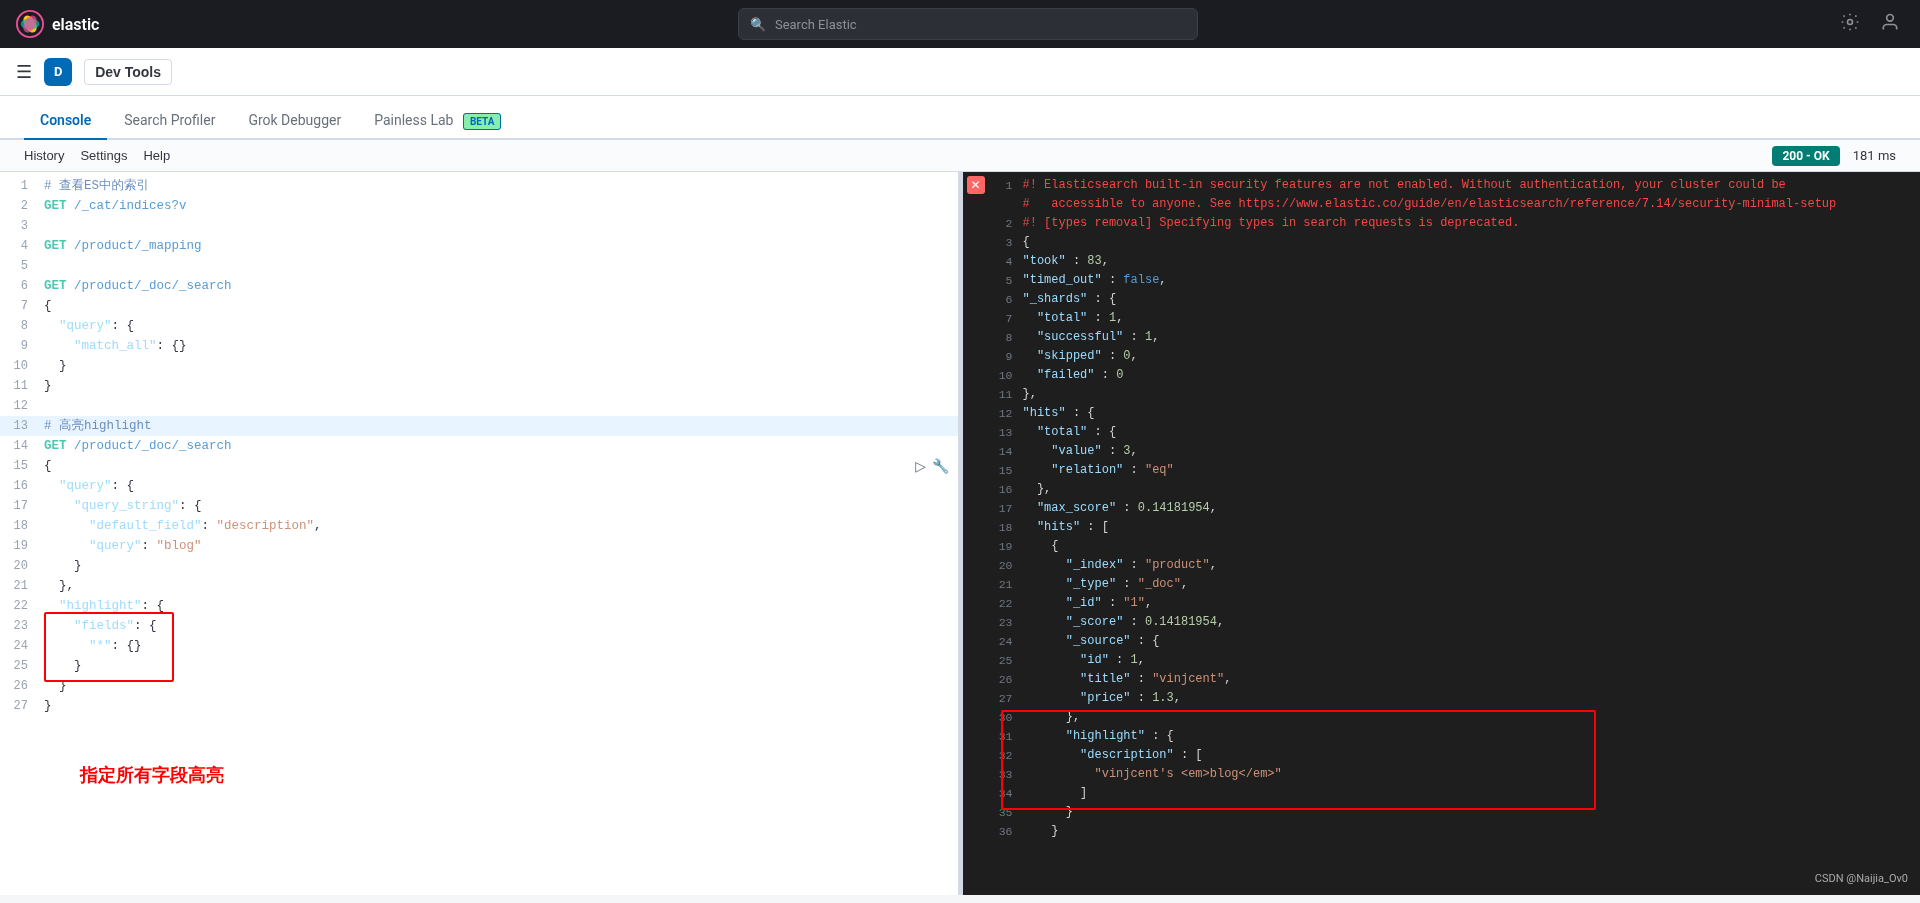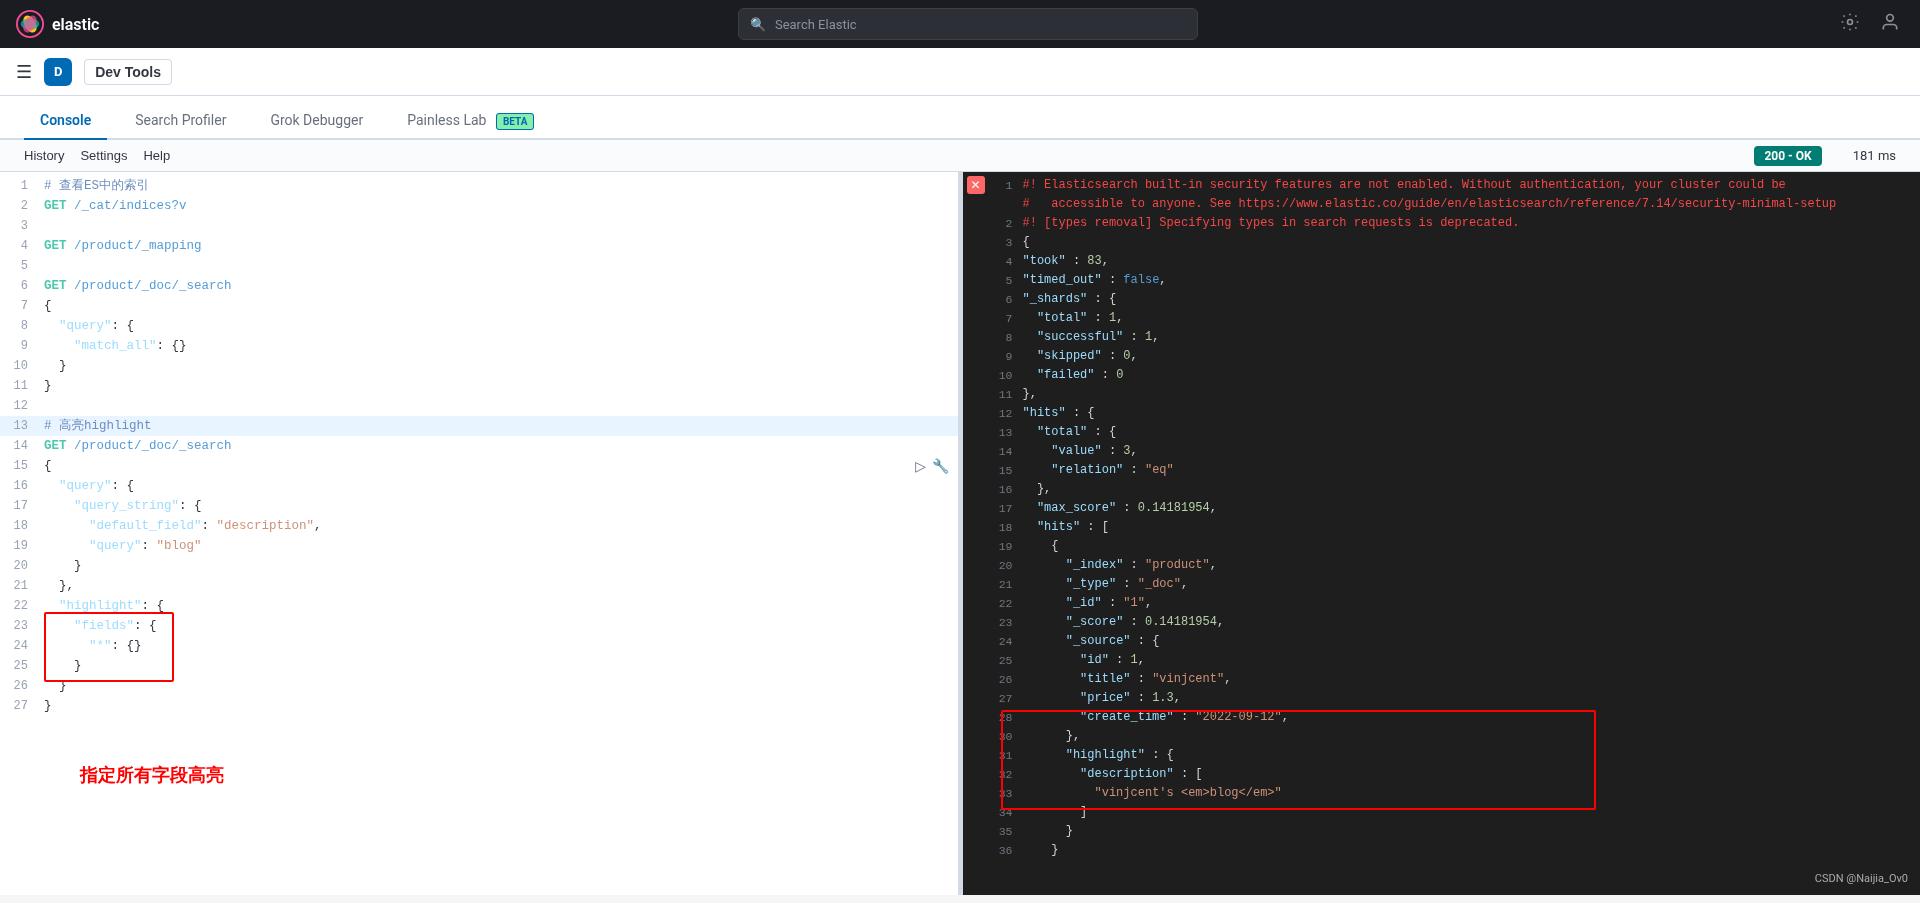--- a/index.html
+++ b/index.html
@@ -99,21 +99,21 @@
     }
 
     
     .tab-bar {
       background: #fff;
       height: 44px;
       display: flex;
       align-items: flex-end;
       padding: 0 24px;
       border-bottom: 2px solid #d3dae6;
-      gap: 12px;
+      gap: 1px;
     }
     .tab {
       padding: 10px 16px;
       font-size: 14px;
       color: #69707d;
       cursor: pointer;
       border-bottom: 2px solid transparent;
       margin-bottom: -2px;
       white-space: nowrap;
     }
@@ -369,21 +369,21 @@
   <div class="tab">
     Painless Lab
     <span class="beta-badge">BETA</span>
   </div>
 </div>
 
 <div class="toolbar">
   <button class="toolbar-btn">History</button>
   <button class="toolbar-btn">Settings</button>
   <button class="toolbar-btn">Help</button>
-  <div style="margin-left:auto; display:flex; align-items:center; gap:23px;">
+  <div style="margin-left:auto; display:flex; align-items:center; gap:5px;">
     <span class="status-badge">200 - OK</span>
     <span class="timing-text">181 ms</span>
   </div>
 </div>
 
 <div class="main-content">
 
   <div class="editor-panel" style="position:relative; flex:1;">
     <div class="editor-content">
 
@@ -620,24 +620,20 @@
       </div>
       <div class="output-line">
         <span class="output-line-number">26</span>
         <span class="output-line-content">        <span class="oc-key">"title"</span><span class="oc-punct"> : </span><span class="oc-string">"vinjcent"</span><span class="oc-punct">,</span></span>
       </div>
       <div class="output-line">
         <span class="output-line-number">27</span>
         <span class="output-line-content">        <span class="oc-key">"price"</span><span class="oc-punct"> : </span><span class="oc-number">1.3</span><span class="oc-punct">,</span></span>
       </div>
       <div class="output-line">
-        <span class="output-line-number">28</span>
-        <span class="output-line-content">        <span class="oc-key">"create_time"</span><span class="oc-punct"> : </span><span class="oc-string">"2022-09-12"</span><span class="oc-punct">,</span></span>
-      </div>
-      <div class="output-line">
         <span class="output-line-number">30</span>
         <span class="output-line-content oc-punct">      },</span>
       </div>
 
       <div class="output-line">
         <span class="output-line-number">31</span>
         <span class="output-line-content">      <span class="oc-key">"highlight"</span><span class="oc-punct"> : {</span></span>
       </div>
       <div class="output-line">
         <span class="output-line-number">32</span>

